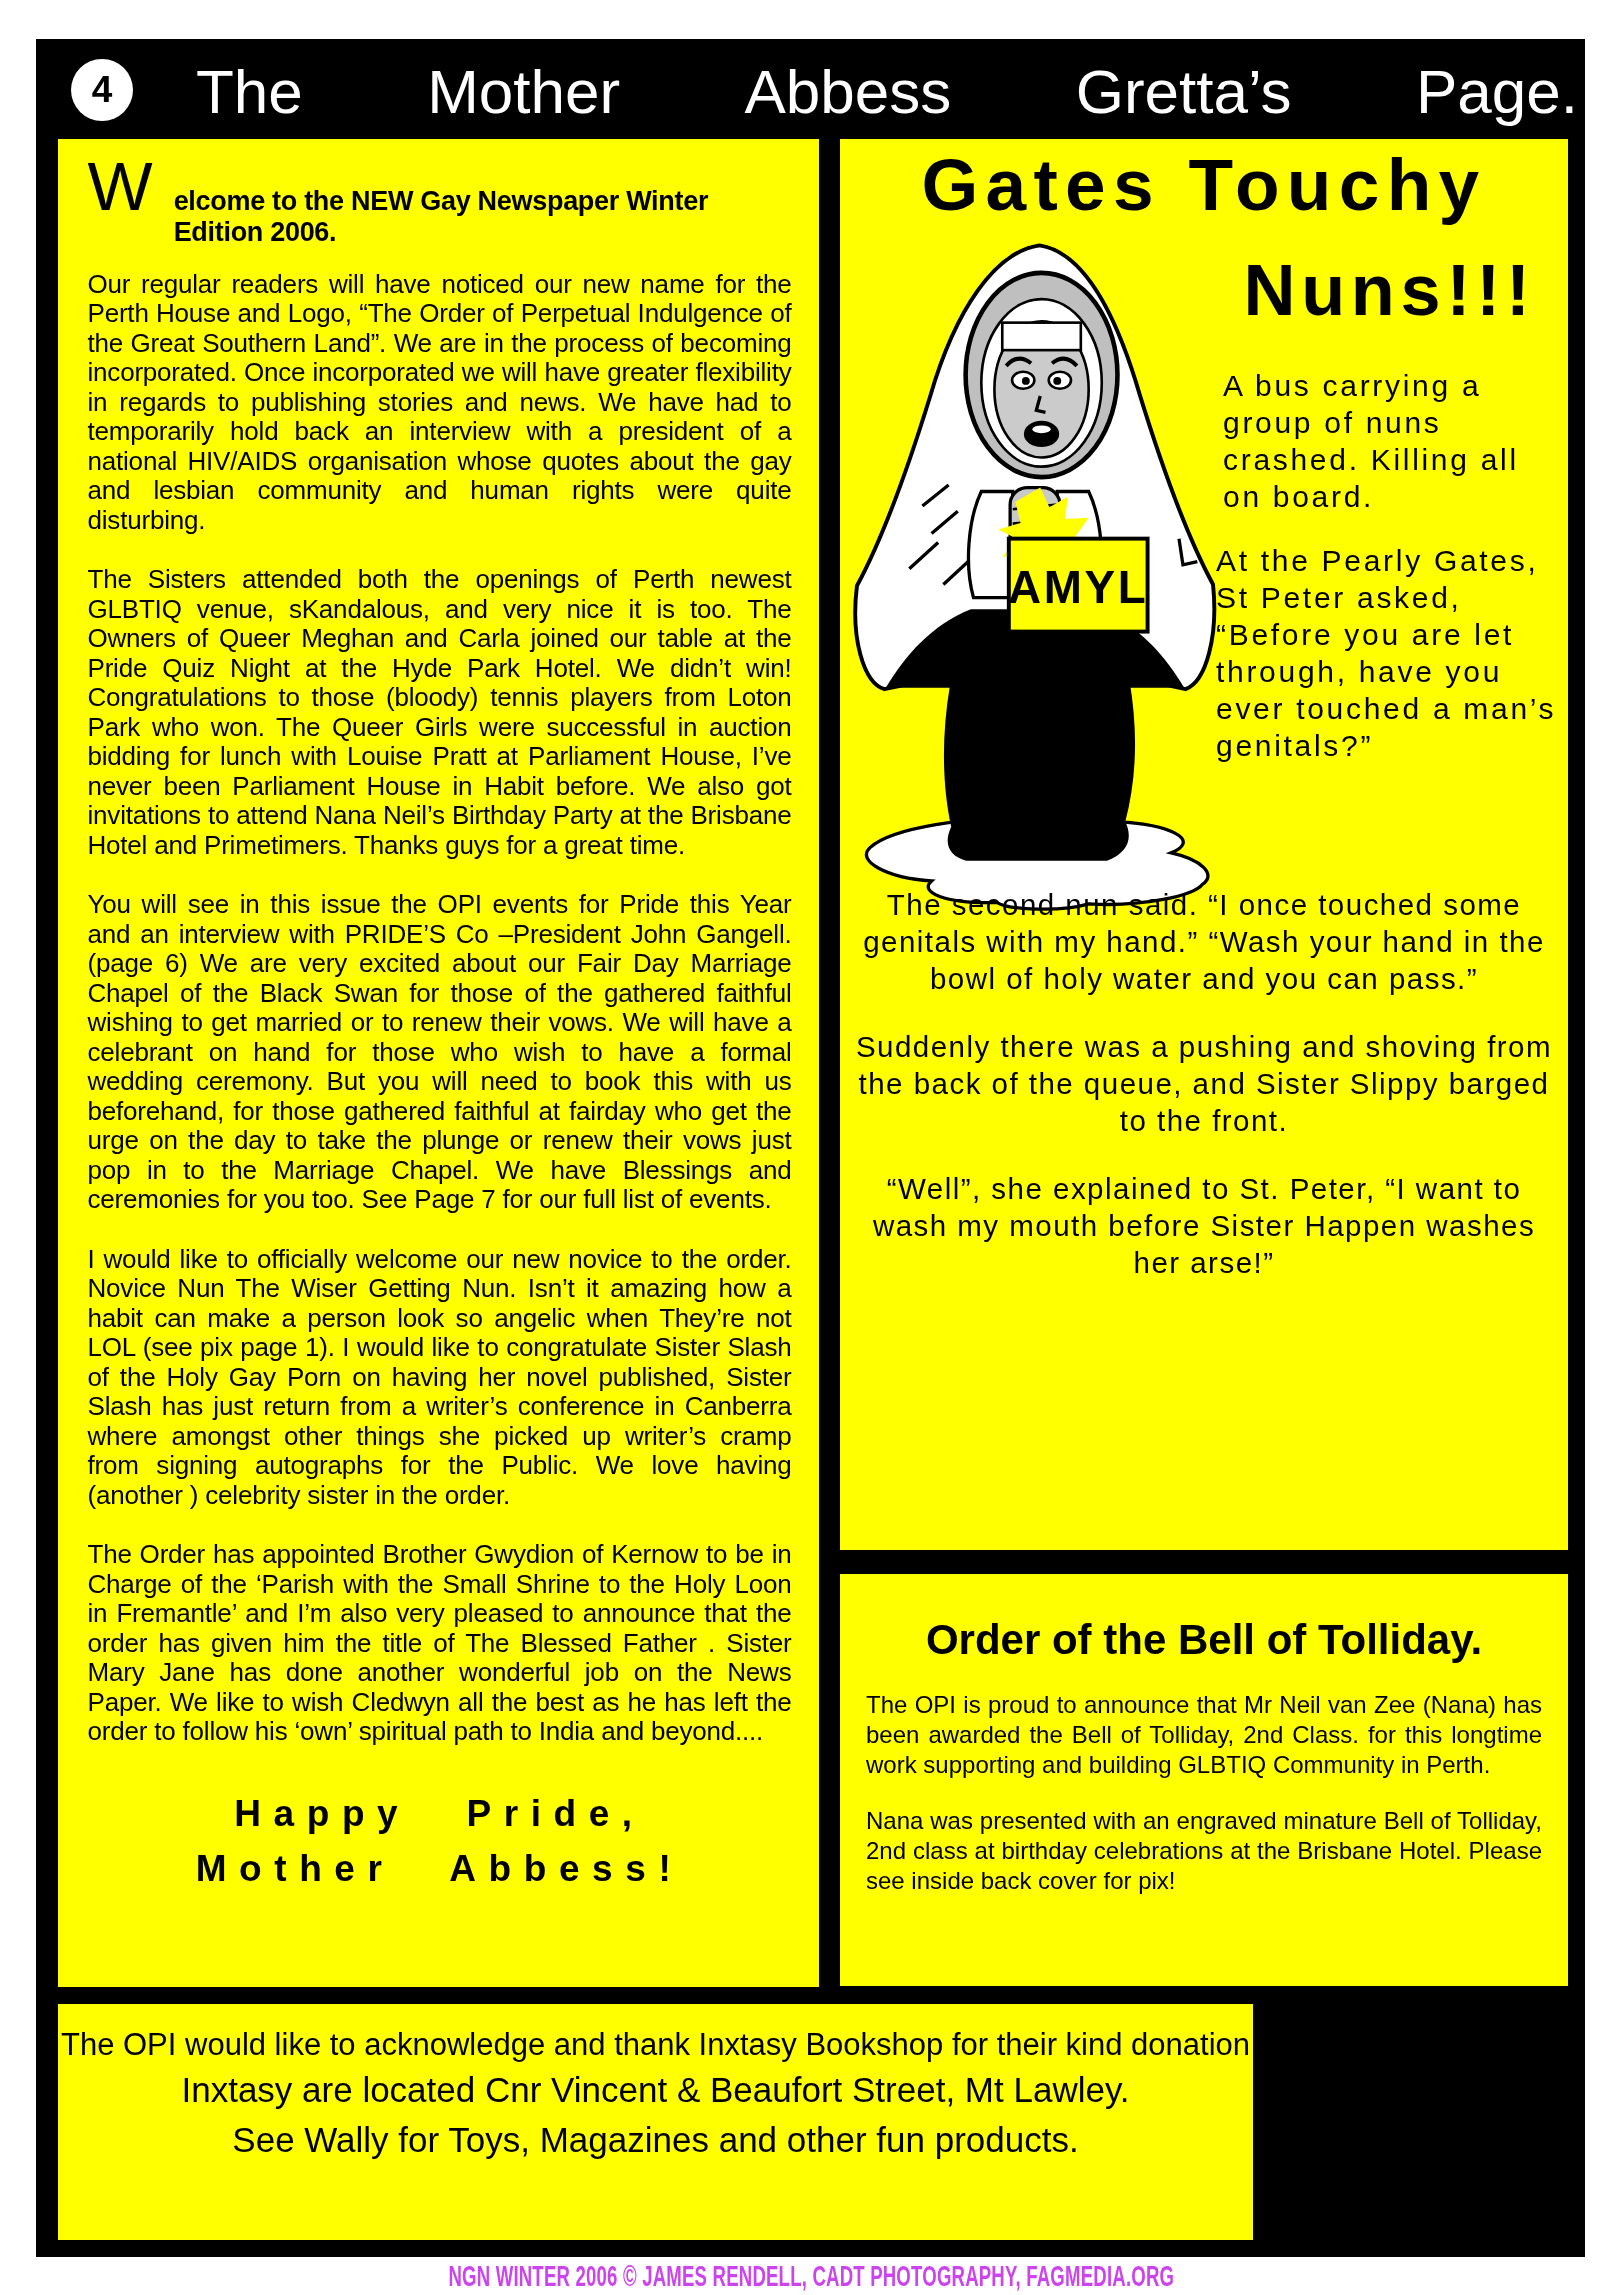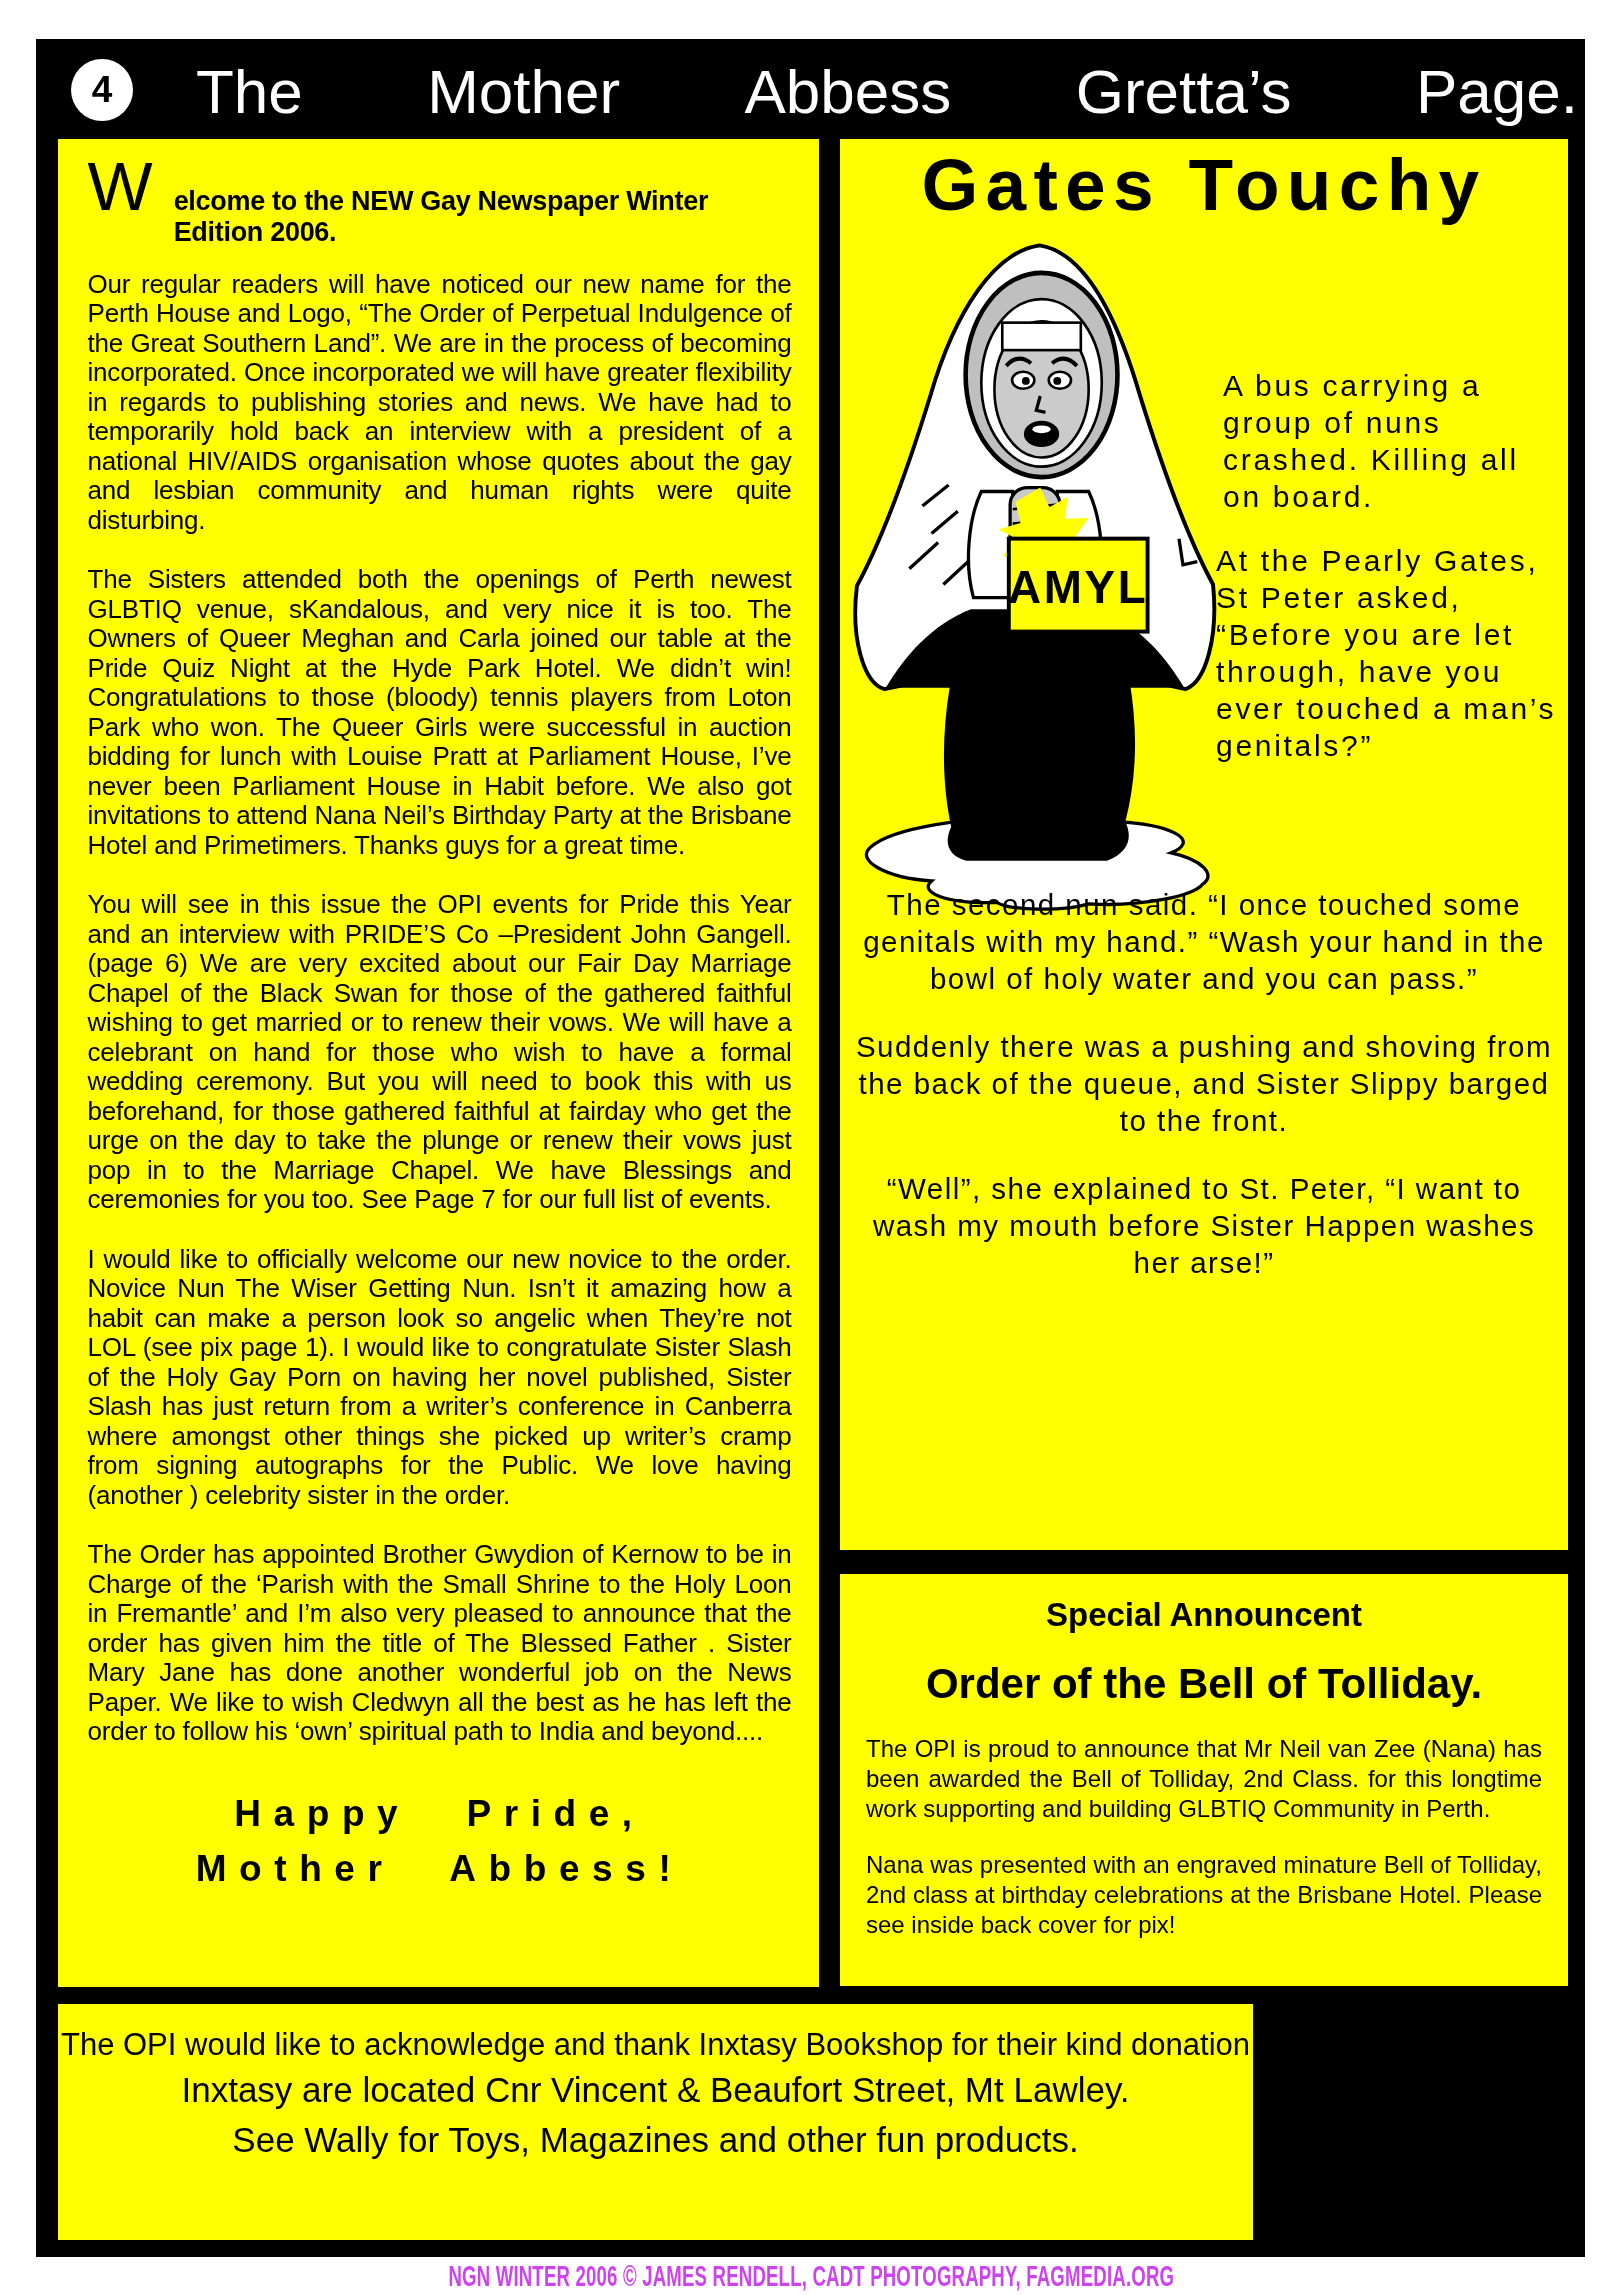--- a/index.html
+++ b/index.html
@@ -80,20 +80,21 @@
   <p class="body-p">I would like to officially welcome our new novice to the order. Novice Nun The Wiser Getting Nun. Isn’t it amazing how a habit can make a person look so angelic when They’re not LOL (see pix page 1). I would like to congratulate Sister Slash of the Holy Gay Porn on having her novel published, Sister Slash has just return from a writer’s conference in Canberra where amongst other things she picked up writer’s cramp from signing autographs for the Public. We love having (another ) celebrity sister in the order.</p>
   <p class="body-p">The Order has appointed Brother Gwydion of Kernow to be in Charge of the ‘Parish with the Small Shrine to the Holy Loon in Fremantle’ and I’m also very pleased to announce that the order has given him the title of The Blessed Father . Sister Mary Jane has done another wonderful job on the News Paper. We like to wish Cledwyn all the best as he has left the order to follow his ‘own’ spiritual path to India and beyond....</p>
   <div class="signoff">
     <div>Happy Pride,</div>
     <div>Mother Abbess!</div>
   </div>
 </div>
 
 <div id="joke-box" class="abs panel">
   <div class="headline1 abs">Gates Touchy</div>
+  <div class="headline2 abs">Nuns!!!</div>
 
   <svg class="abs" style="left:5.2px;top:92px;" width="380" height="684" viewBox="0 0 580 1045">
 
     <path d="M290 898 C 190 893 70 912 38 942 C 16 962 62 988 132 993 C 112 1010 152 1028 232 1026 C 252 1038 332 1040 372 1028 C 452 1033 532 1016 546 998 C 568 983 544 960 498 950 C 540 933 508 910 428 903 C 398 895 340 895 290 898 Z" fill="#ffffff" stroke="#000000" stroke-width="5"></path>
 
     <path d="M 188 585 C 148 700 142 820 162 910 C 150 935 158 955 185 962 L 400 962 C 432 950 440 928 428 902 C 452 812 448 700 408 585 Z" fill="#000000"></path>
 
     <path d="M 297 22 C 228 32 168 122 130 252 C 96 362 56 472 18 542 C 8 622 28 690 60 700 C 122 690 162 660 192 618 L 388 618 C 420 660 460 690 520 700 C 552 688 570 618 562 540 C 524 470 484 360 450 250 C 412 120 362 32 297 22 Z" fill="#ffffff" stroke="#000000" stroke-width="6"></path>
 
     <path d="M 62 698 C 92 648 132 602 192 578 L 388 578 C 448 602 488 648 518 698 Z" fill="#000000"></path>
@@ -145,21 +146,20 @@
   <div id="intro2" class="intro abs">At the Pearly Gates, St Peter asked, “Before you are let through, have you ever touched a man’s genitals?”</div>
 
   <div id="jokes" class="abs">
     <p class="joke-p">The second nun said. “I once touched some genitals with my hand.” “Wash your hand in the bowl of holy water and you can pass.”</p>
     <p class="joke-p">Suddenly there was a pushing and shoving from the back of the queue, and Sister Slippy barged to the front.</p>
     <p class="joke-p">“Well”, she explained to St. Peter, “I want to wash my mouth before Sister Happen washes her arse!”</p>
   </div>
 </div>
 
 <div id="ann-box" class="abs panel">
-  <div class="kicker">Special Announcent</div>
   <div class="ann-title">Order of the Bell of Tolliday.</div>
   <p class="ann-p">The OPI is proud to announce that Mr Neil van Zee (Nana) has been awarded the Bell of Tolliday, 2nd Class. for this longtime work supporting and building GLBTIQ Community in Perth.</p>
   <p class="ann-p">Nana was presented with an engraved minature Bell of Tolliday, 2nd class at birthday celebrations at the Brisbane Hotel. Please see inside back cover for pix!</p>
 </div>
 
 <div id="banner" class="abs panel">
   <div class="banner-line-sm">The OPI would like to acknowledge and thank Inxtasy Bookshop for their kind donation</div>
   <div class="banner-line-lg" style="margin-top:0;">Inxtasy are located Cnr Vincent &amp; Beaufort Street, Mt Lawley.</div>
   <div class="banner-line-lg">See Wally for Toys, Magazines and other fun products.</div>
 </div>

